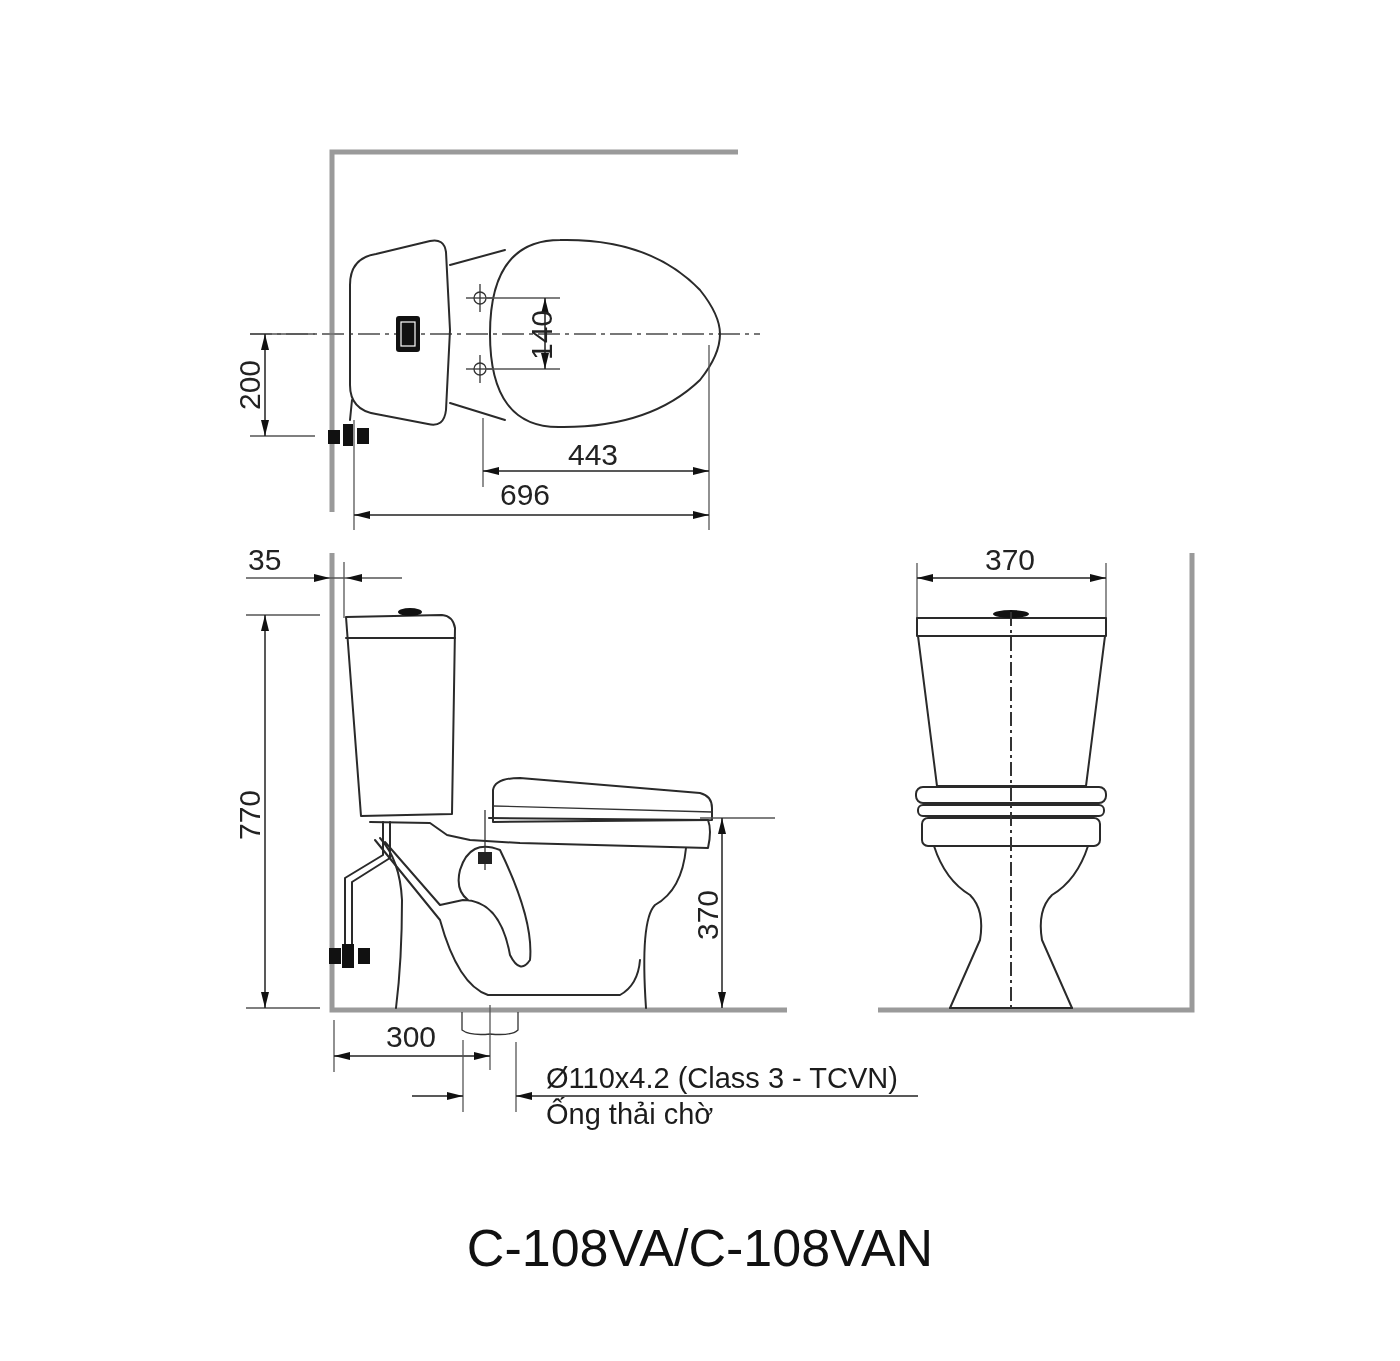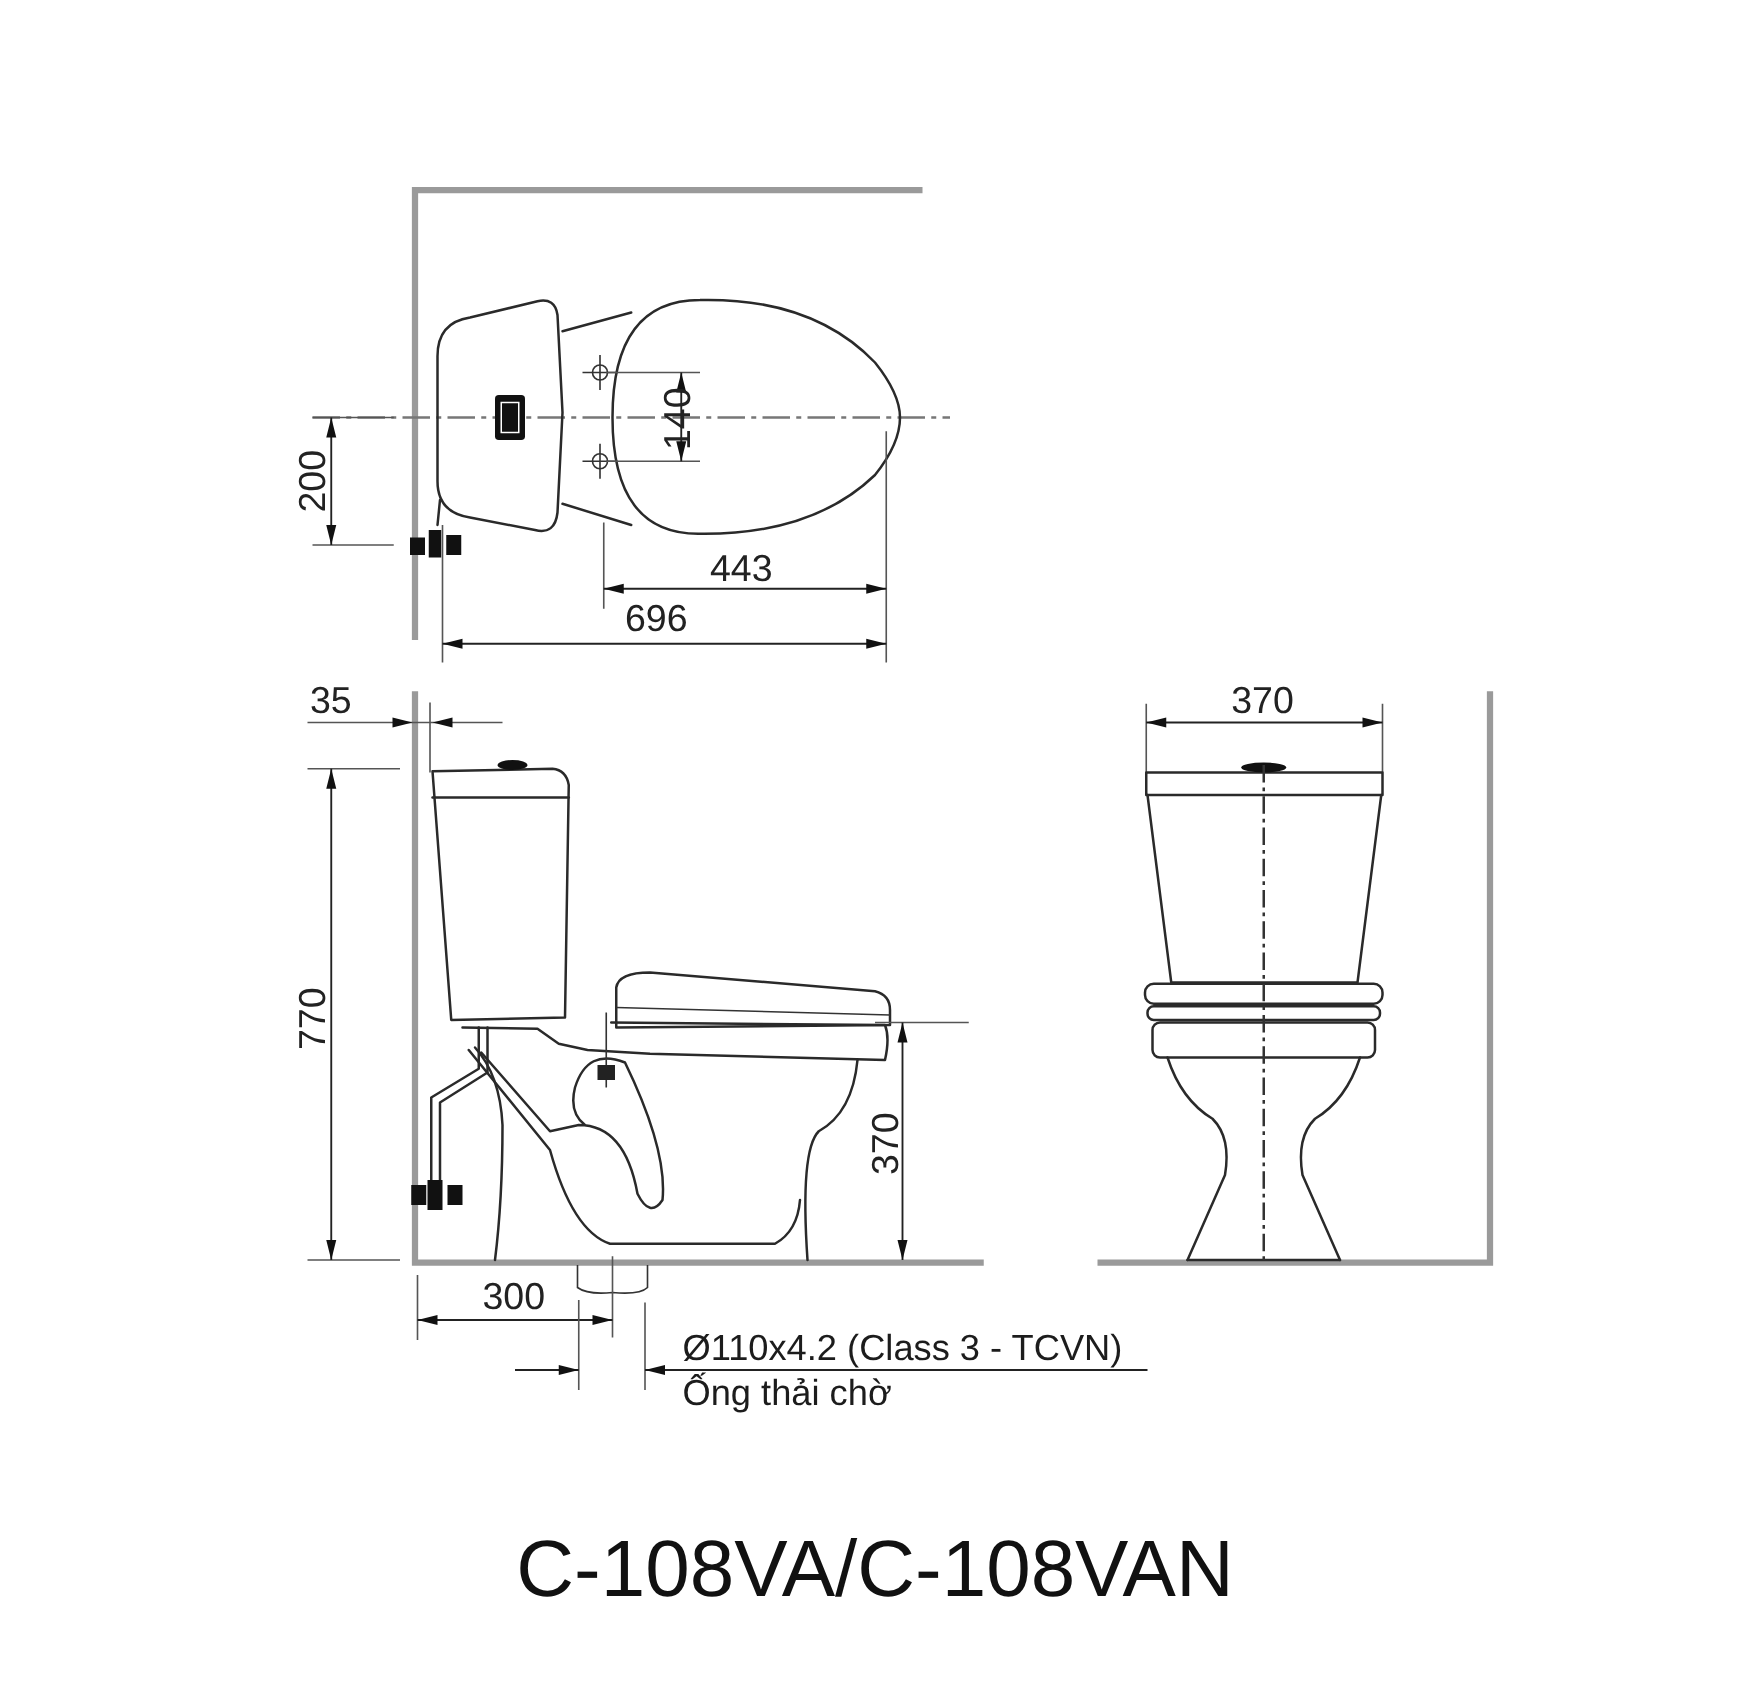--- a/index.html
+++ b/index.html
@@ -8,21 +8,21 @@
   .wall { fill:none; stroke:#9a9a9a; stroke-width:5; }
   .ln { fill:none; stroke:#2a2a2a; stroke-width:2; stroke-linejoin:round; stroke-linecap:round; }
   .thin { fill:none; stroke:#333; stroke-width:1.3; }
   .dim { fill:none; stroke:#222; stroke-width:1.5; }
   .ext { fill:none; stroke:#555; stroke-width:1.3; }
   .center { fill:none; stroke:#777; stroke-width:2; stroke-dasharray:22 5 4 5; }
   .center-v { fill:none; stroke:#333; stroke-width:2; stroke-dasharray:14 4 3 4; }
   .arrow { fill:#111; }
   .dimtxt { font-family:"Liberation Sans", sans-serif; font-size:30px; fill:#222; }
   .note { font-family:"Liberation Sans", sans-serif; font-size:29px; fill:#1c1c1c; }
-  .title { position:absolute; left:0; width:1400px; top:1218px; text-align:center; font-family:"Liberation Sans", sans-serif; font-size:64px; color:#111; letter-spacing:0px; }
+  .title { position:absolute; left:0; width:1400px; top:1218px; text-align:center; font-family:"Liberation Sans", sans-serif; font-size:52px; color:#111; letter-spacing:0px; }
 </style>
 </head>
 <body>
 
 <svg width="1400" height="1361" viewBox="0 0 1400 1361">
 
   <g>
 
     <path class="wall" d="M332 512 L332 152 L738 152"></path>
 

